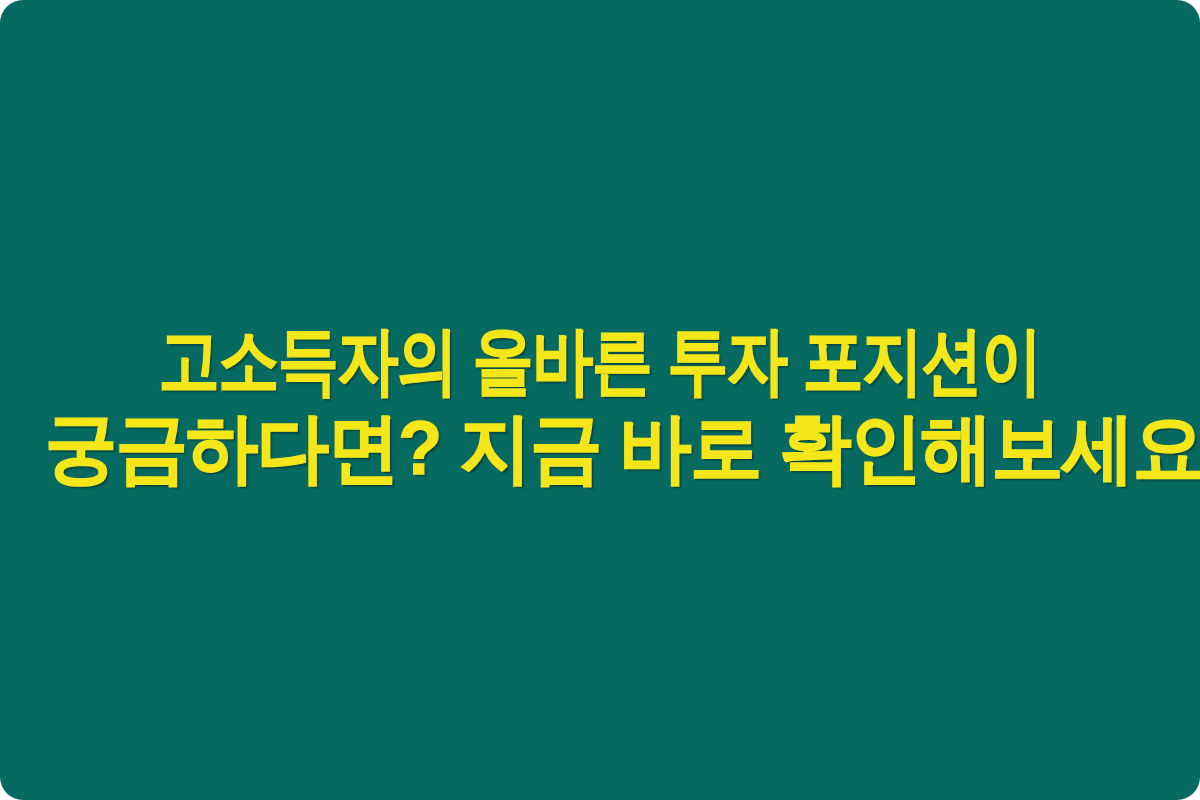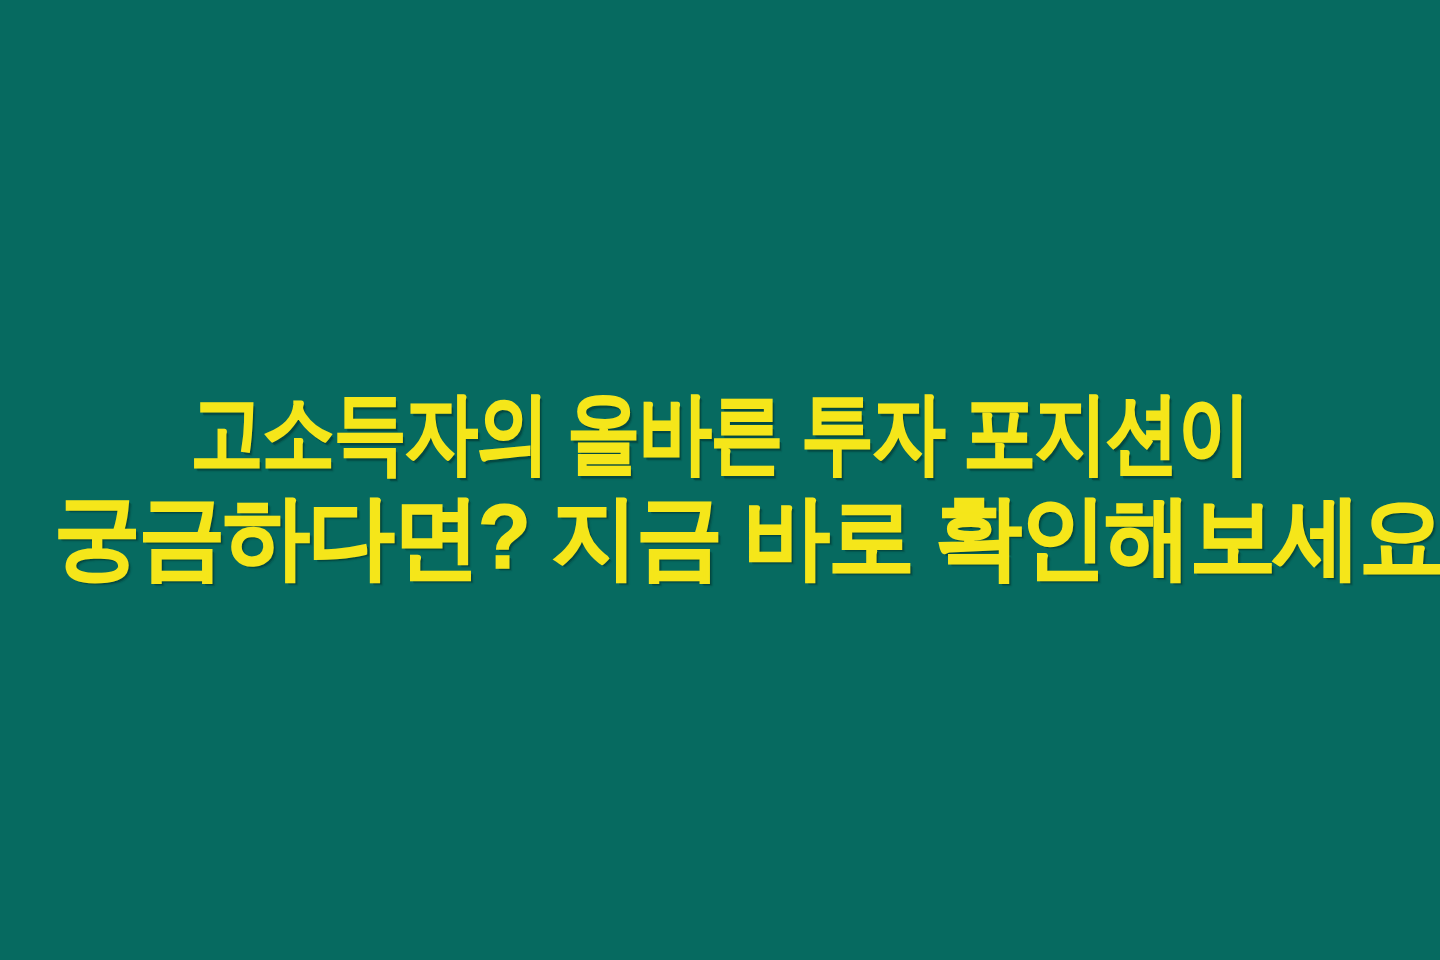--- a/index.html
+++ b/index.html
@@ -17,20 +17,21 @@
 
   .banner {
     position: relative;
     width: 1200px;
     height: 800px;
     box-sizing: border-box;
     display: flex;
     align-items: center;
     justify-content: center;
     background: #066A60;
+    border-radius: 23px;
   }
 
   .headline-block {
     position: absolute;
     left: 0;
     right: 0;
     top: 318px;
     text-align: center;
     padding: 0 14px;
     box-sizing: border-box;

